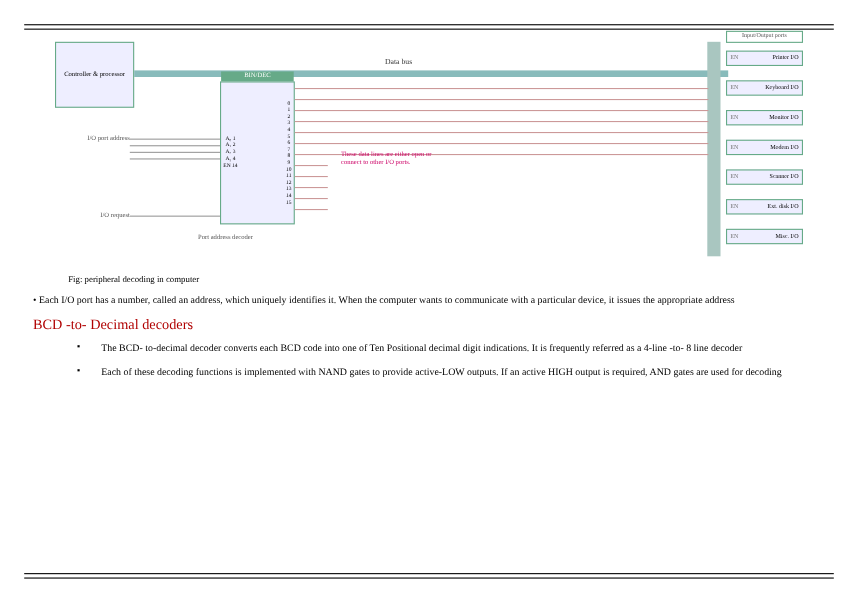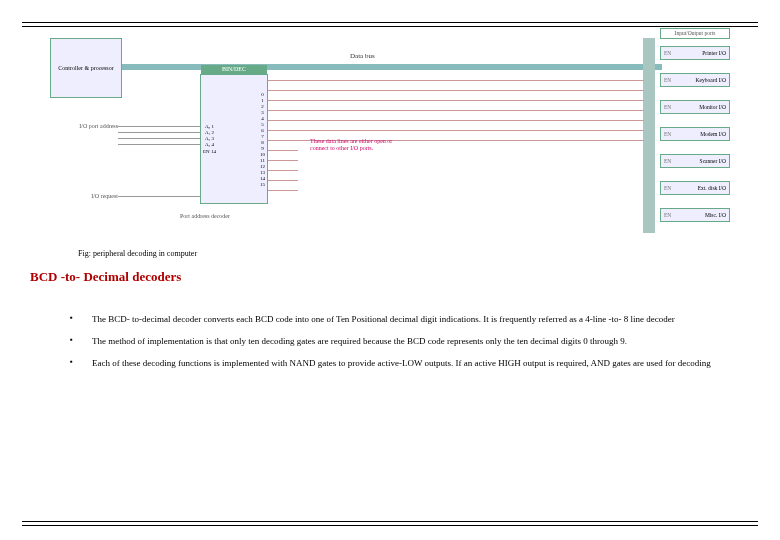--- a/index.html
+++ b/index.html
@@ -3,23 +3,23 @@
 <meta charset="utf-8">
 <style>
 *{margin:0;padding:0;box-sizing:border-box}
 body{width:780px;height:540px;background:#fff;font-family:'Times New Roman',serif;color:#000;position:relative}
 .hr-top{position:absolute;top:22px;left:22px;right:22px;border-top:1.5px solid #000}
 .hr-top2{position:absolute;top:26px;left:22px;right:22px;border-top:0.5px solid #000}
 .hr-bot{position:absolute;bottom:18px;left:22px;right:22px;border-top:1.5px solid #000}
 .hr-bot2{position:absolute;bottom:14px;left:22px;right:22px;border-top:0.5px solid #000}
 .diagram{position:absolute;top:28px;left:50px;width:680px;height:210px}
 .content{position:absolute;top:248px;left:30px;right:18px;font-size:9px;line-height:1.6}
-.caption{font-size:8px;margin-left:48px;margin-bottom:4px}
+.caption{font-size:8px;margin-left:32px;margin-bottom:4px}
 .para{margin-bottom:6px}
-.heading{color:#b00000;font-size:13px;font-weight:700;margin:6px 0 24px 0}
+.heading{color:#b00000;font-size:13px;font-weight:400;margin:6px 0 3px 0}
 .bullet-list{list-style:none;margin-left:40px}
 .bullet-list li{position:relative;margin-bottom:8px;padding-left:22px}
 .bullet-list li::before{content:'▪';position:absolute;left:0;top:0;font-size:8px}
 
 .block{position:absolute;border:1px solid #6a8;background:#eef;font-size:6px;text-align:center;display:flex;align-items:center;justify-content:center;flex-direction:column;line-height:1.1}
 .cpu{left:0;top:10px;width:72px;height:60px}
 .bindec{left:150px;top:46px;width:68px;height:130px;flex-direction:row;justify-content:space-between;padding:2px}
 .bindec .pins{display:flex;flex-direction:column;font-size:5px;gap:1px;line-height:1}
 .bindec .title{position:absolute;top:-10px;left:0;right:0;background:#6a8;color:#fff;font-size:6px;padding:1px}
 .iodev{right:0;width:70px;height:14px;font-size:5.5px;flex-direction:row;justify-content:space-between;padding:0 3px}
@@ -128,22 +128,22 @@
       </div>
       <div class="block iodev" style="top: 180px;">
         <span class="en">EN</span>
         <span>Misc. I/O</span>
       </div>
     </div>
 </div>
 
 <div class="content">
   <div class="caption">Fig: peripheral decoding in computer</div>
+  <div class="para">• Each I/O port has a number, called an address, which uniquely identifies it. When the computer wants  to communicate with a particular device, it issues the appropriate address</div>
   <div class="heading">BCD -to- Decimal decoders</div>
   <ul class="bullet-list">
     <li>The BCD- to-decimal decoder converts each BCD code into one of Ten Positional decimal digit indications. It is frequently referred as a 4-line -to- 8 line decoder</li>
-    <li>The method of implementation is that only ten decoding gates are required because the BCD code represents only the ten decimal digits 0 through 9.</li>
     <li>Each of these decoding functions is implemented with NAND gates to provide active-LOW outputs. If an active HIGH output is required, AND gates are used for decoding</li>
   </ul>
 </div>
 
 <div class="hr-bot"></div>
 <div class="hr-bot2"></div>
 
 </body></html>

